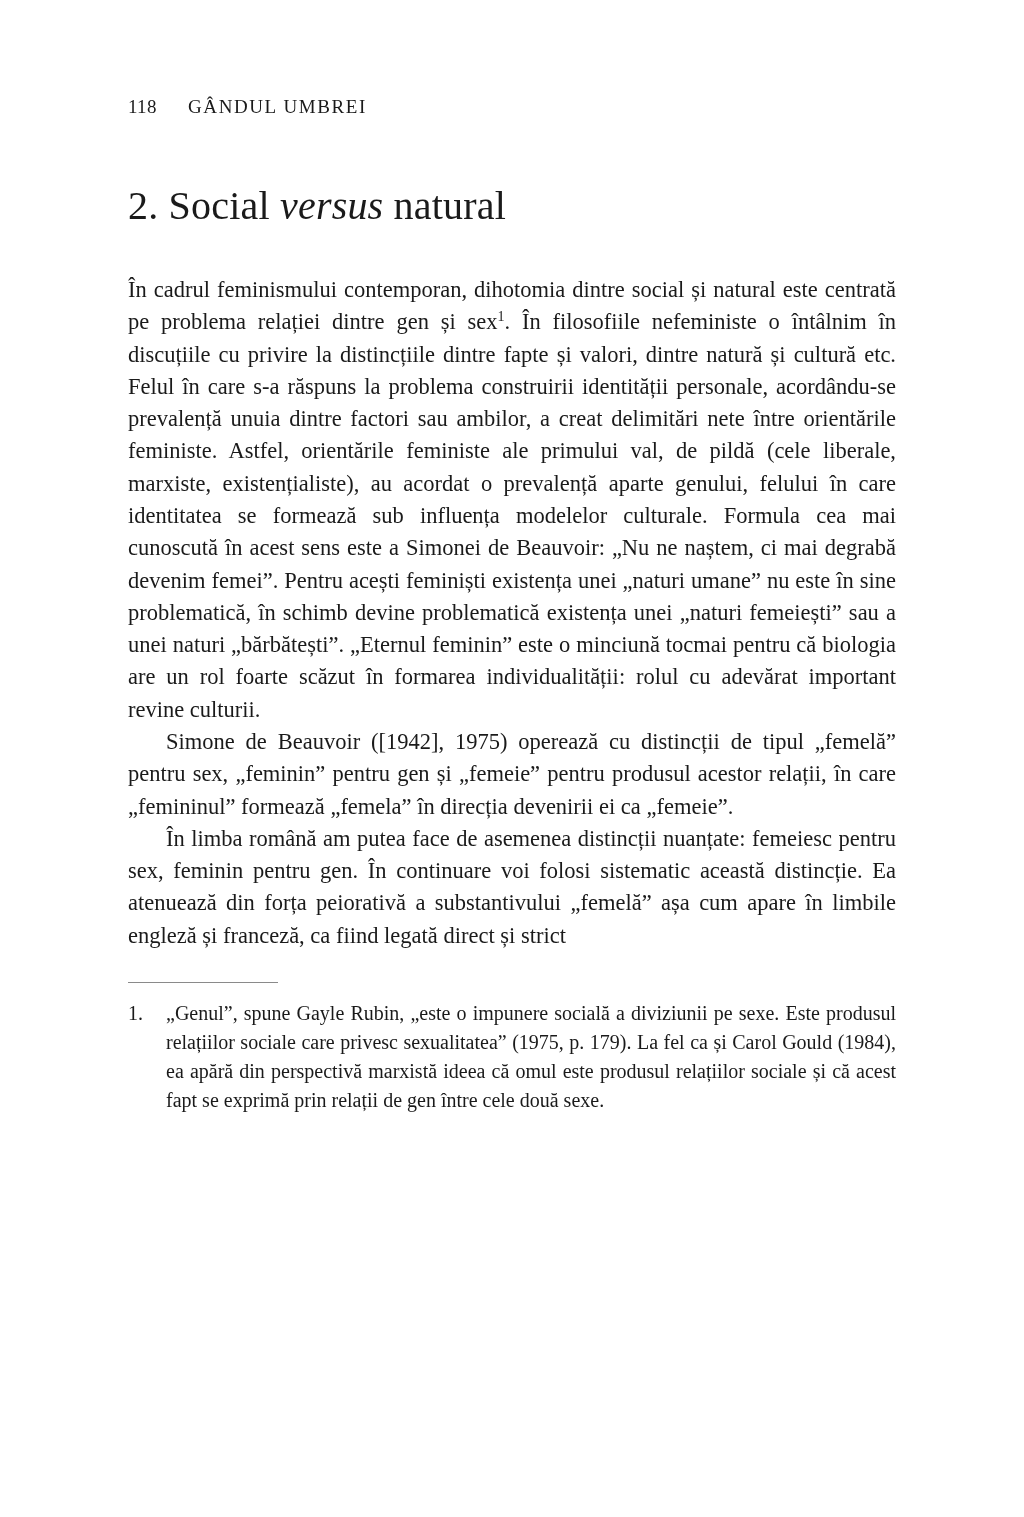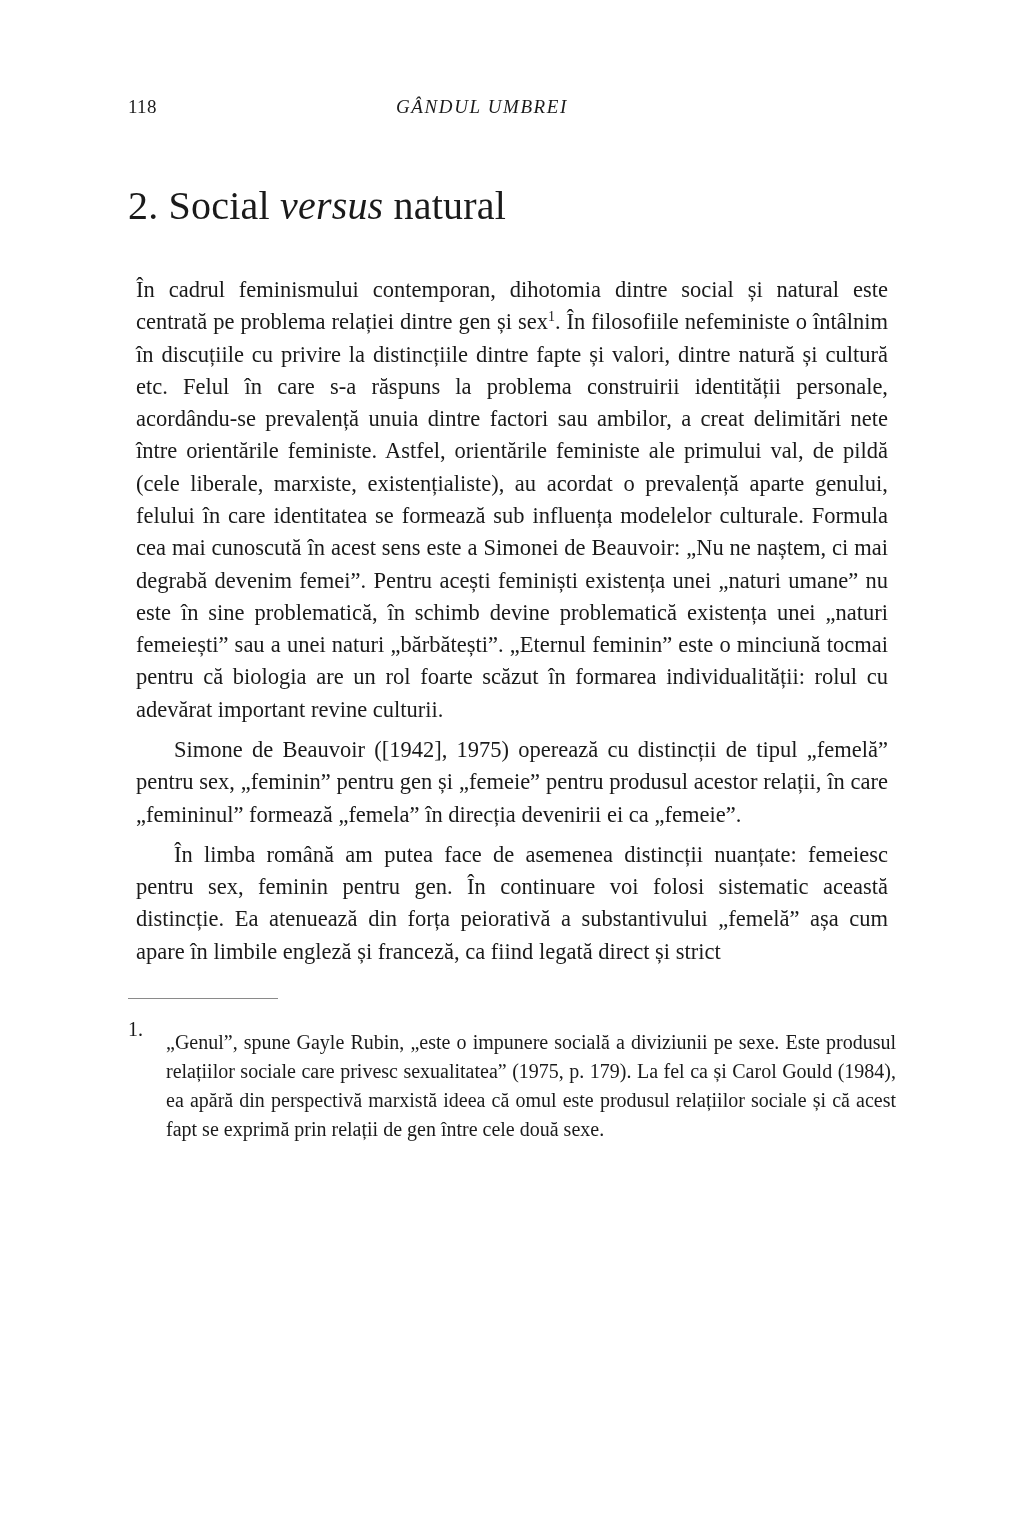--- a/index.html
+++ b/index.html
@@ -29,40 +29,39 @@
     letter-spacing: 0.3px;
     margin-bottom: 64px;
   }
   .folio {
     width: 60px;
     text-align: left;
     font-size: 19px;
   }
   .head-title {
     flex: 1;
-    text-align: center;
+    text-align: left;
     padding-right: 120px;
     font-size: 19px;
     letter-spacing: 1.6px;
-    font-style: italic;
   }
   h1.section-title {
     font-size: 40px;
     font-weight: 400;
     letter-spacing: 0.2px;
     margin: 0 0 44px 0;
     line-height: 1.2;
   }
   h1.section-title .ital {
     font-style: italic;
   }
   p.body {
     font-size: 22.5px;
     line-height: 1.435;
-    margin: 8px;
+    margin: 0;
     text-align: justify;
     text-justify: inter-word;
     hyphens: none;
   }
   p.body.indent {
     text-indent: 38px;
   }
   sup.fn {
     font-size: 14px;
     vertical-align: super;
@@ -79,21 +78,20 @@
     font-size: 20px;
     line-height: 1.45;
   }
   .footnote .num {
     width: 38px;
     flex: 0 0 38px;
   }
   .footnote .fn-text {
     flex: 1;
     text-align: justify;
-    margin-top: 13px;
   }
 </style>
 </head>
 <body>
 
 <div class="page">
 
   <div class="running-head">
     <span class="folio">118</span>
     <span class="head-title">GÂNDUL UMBREI</span>

